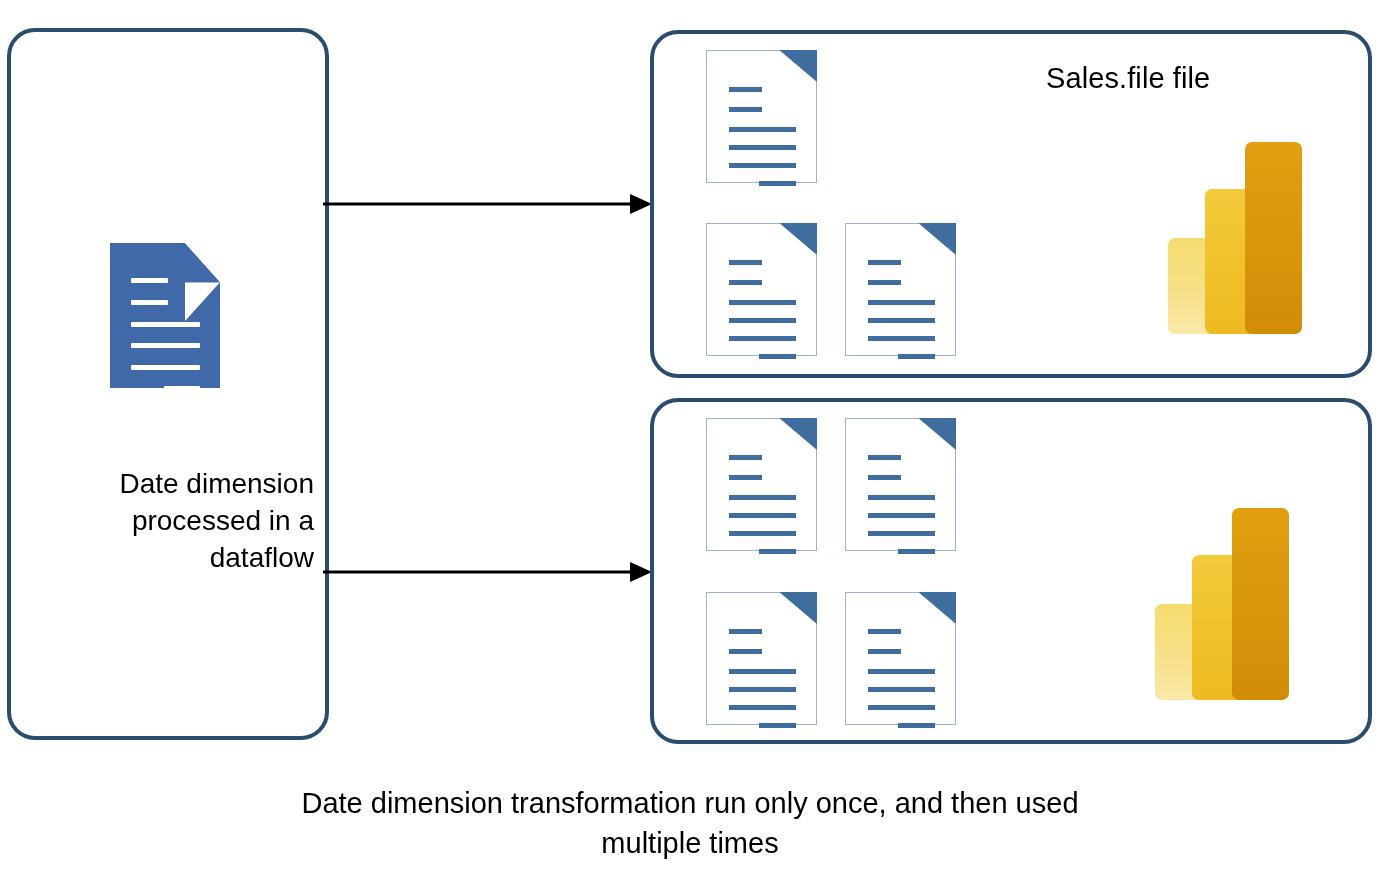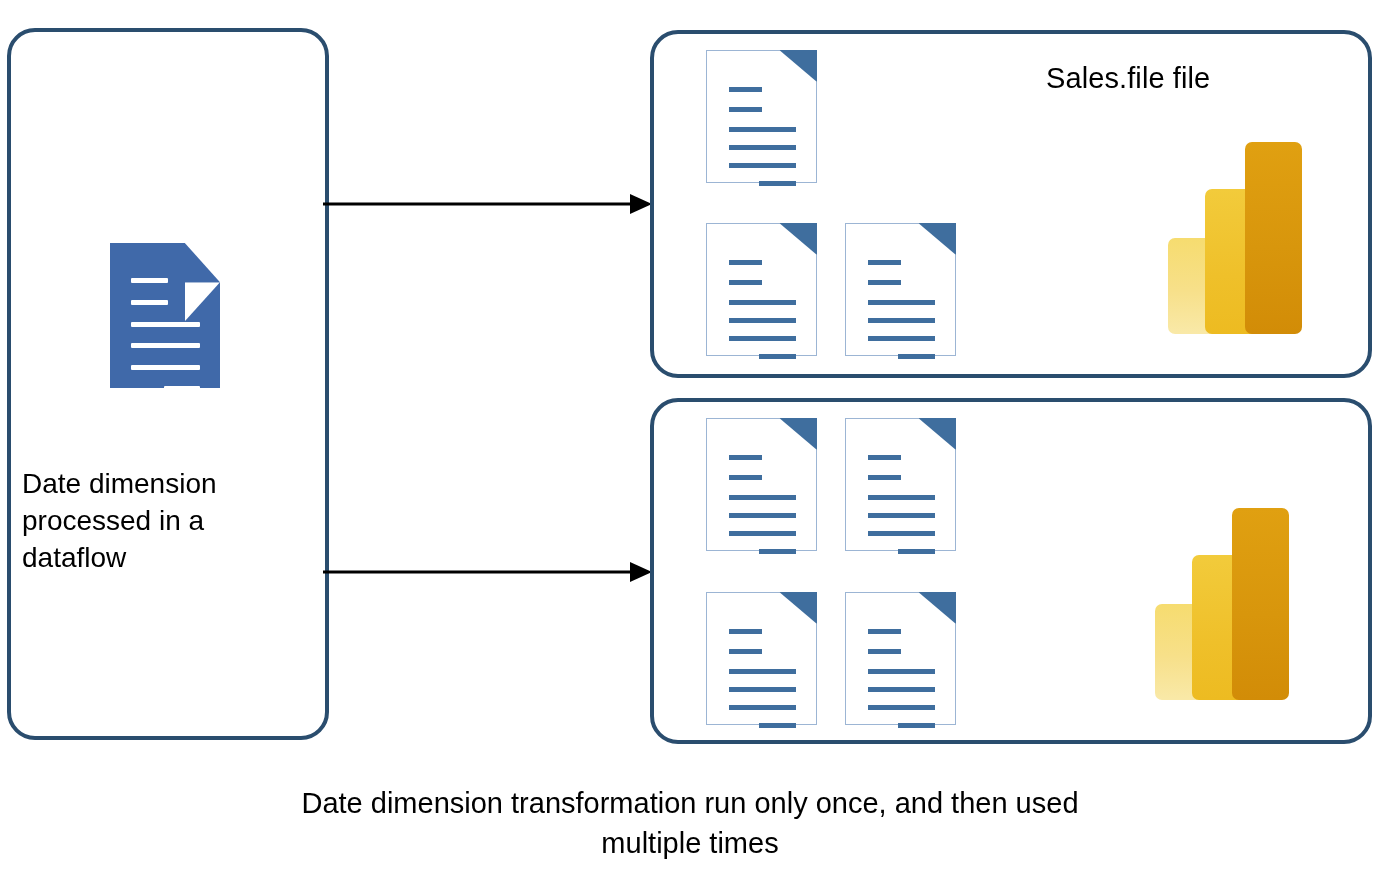--- a/index.html
+++ b/index.html
@@ -38,21 +38,21 @@
   }
   #caption-sales { left: 1046px; top: 62px; }
   #caption-inv   { left: 1026px; top: 440px; }
 
   
   #source-label {
     position: absolute;
     left: 22px;
     top: 465px;
     width: 292px;
-    text-align: left;
+    text-align: right;
     font-size: 28px;
     line-height: 37px;
     color: #000000;
   }
 
   
   #footer-caption {
     position: absolute;
     left: 300px;
     top: 783px;

